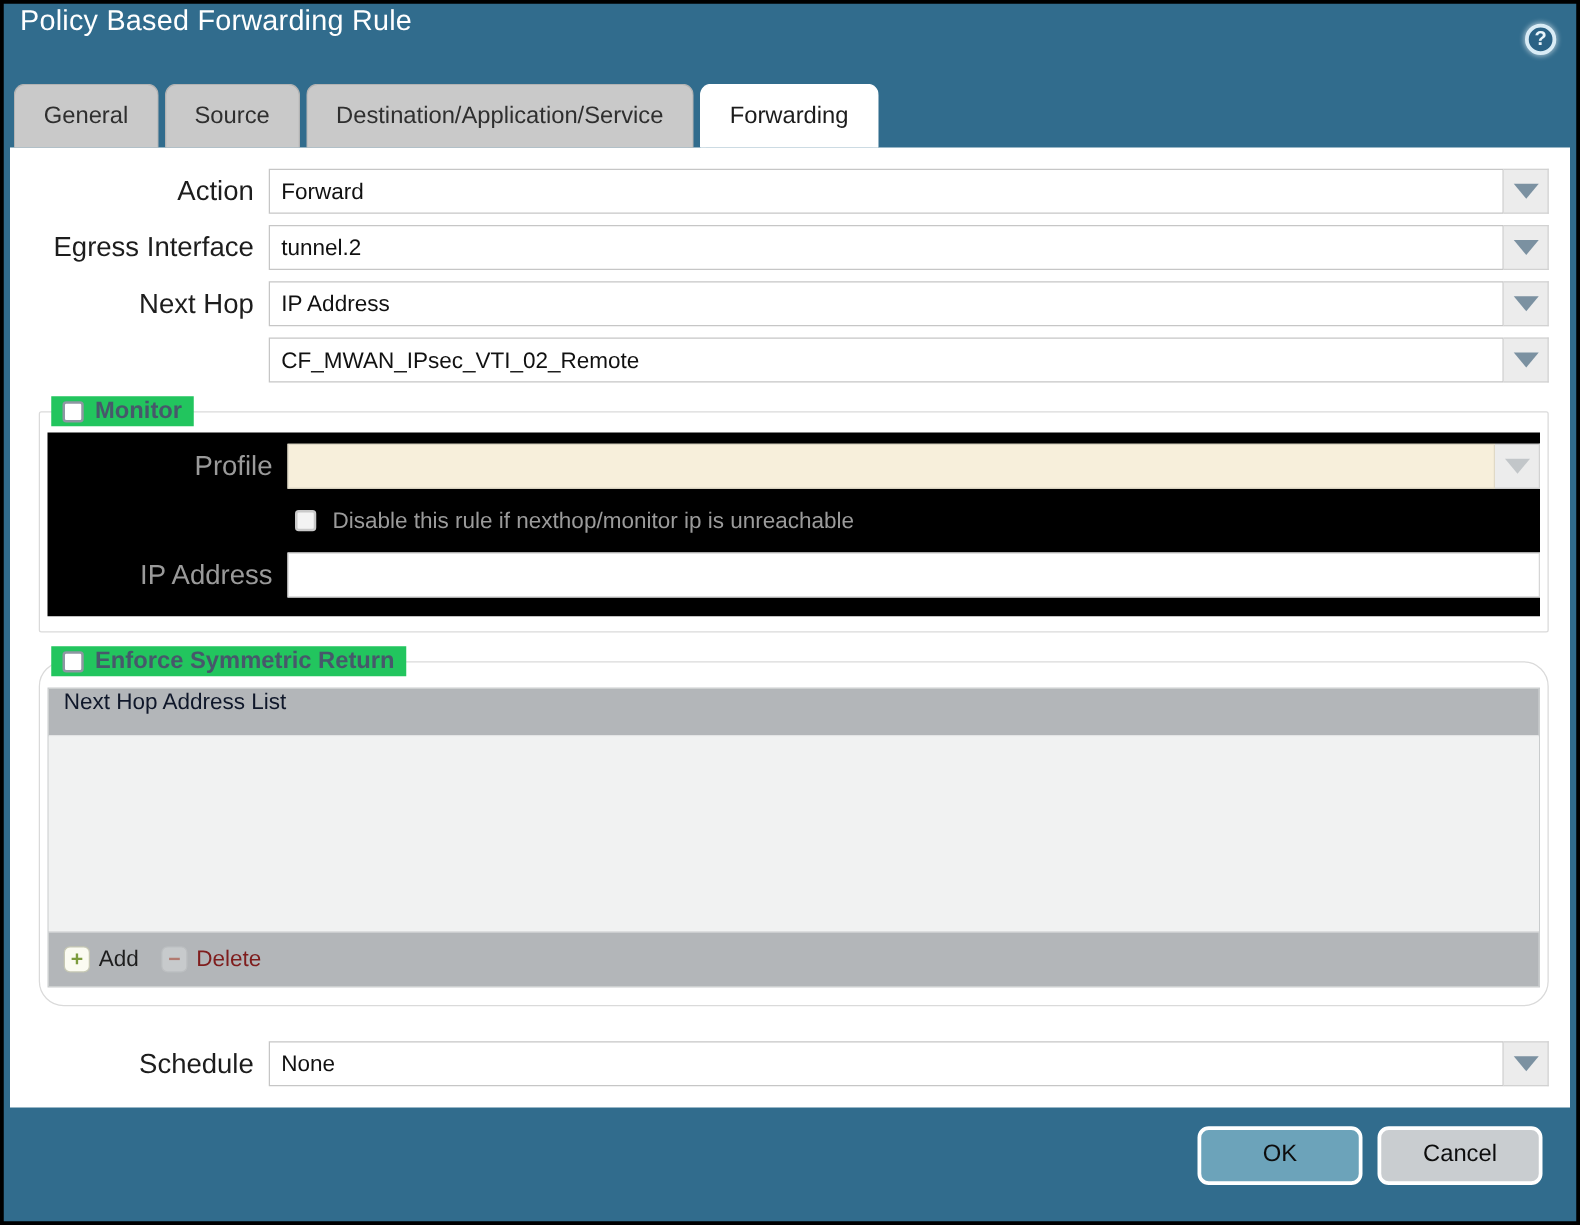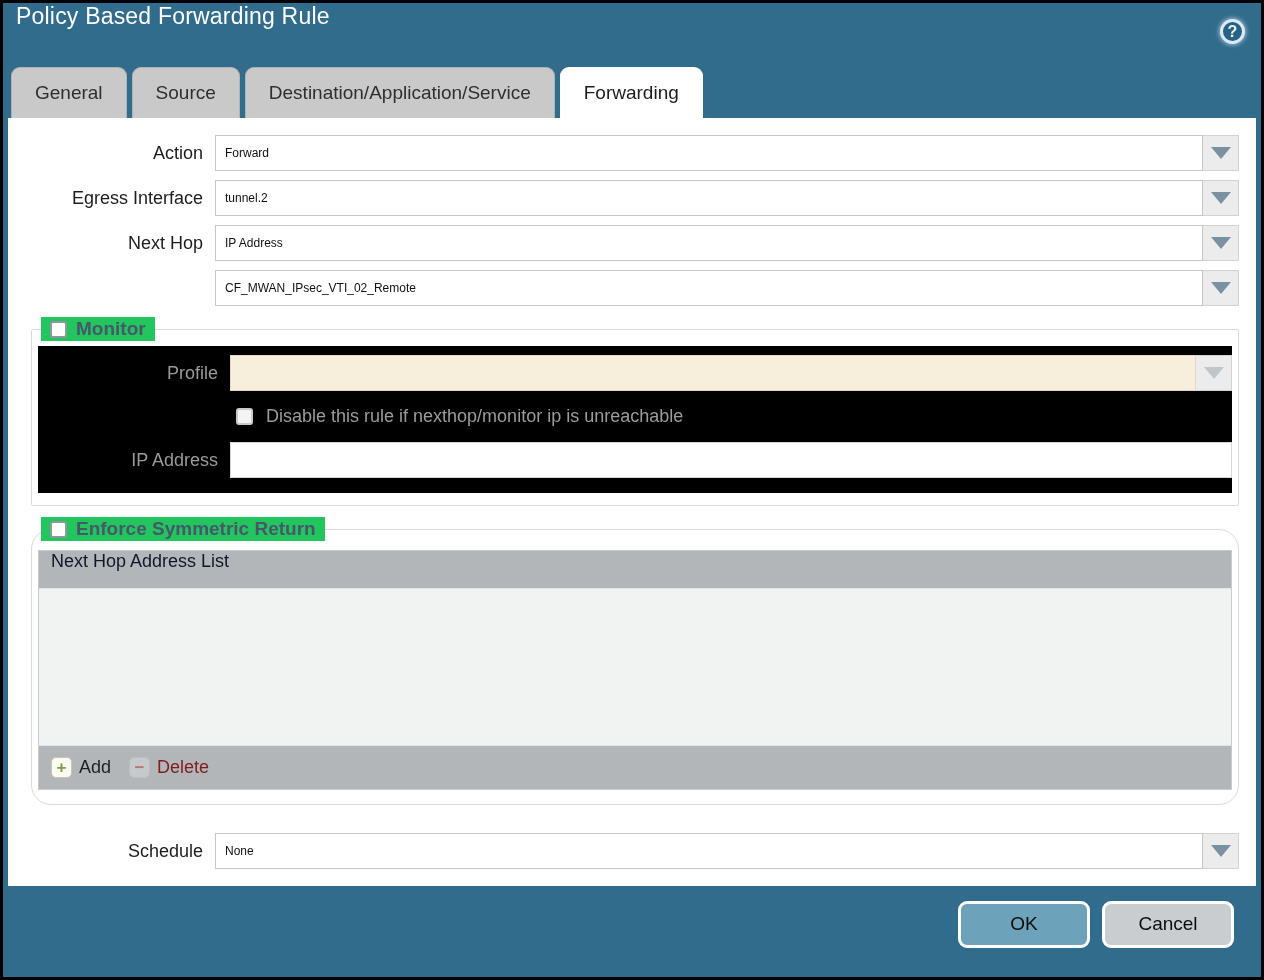--- a/index.html
+++ b/index.html
@@ -57,27 +57,27 @@
     background: #ffffff;
     margin: 0 5px;
     height: 768px;
     padding-top: 17px;
     overflow: hidden;
   }
 
   .row { display: flex; margin: 0 17px 9px 0; }
   .lbl {
     width: 207px; text-align: right; padding-right: 12px;
-    font-size: 18px; color: #1d1d1d; line-height: 36px;
+    font-size: 22px; color: #1d1d1d; line-height: 36px;
     flex: none; white-space: nowrap;
   }
   .field { flex: 1; display: flex; height: 36px; }
   .input {
     flex: 1; border: 1px solid #c6c6c6; background: #fff;
-    font-size: 12px; color: #111; line-height: 34px;
+    font-size: 18px; color: #111; line-height: 34px;
     padding: 0 9px; overflow: hidden; white-space: nowrap;
   }
   .dd-btn {
     width: 36px; height: 36px; flex: none;
     background: #ececec; border: 1px solid #d2d2d2; border-left: none;
     display: flex; align-items: center; justify-content: center;
     cursor: pointer;
   }
   .arrow {
     width: 0; height: 0; display: block;

